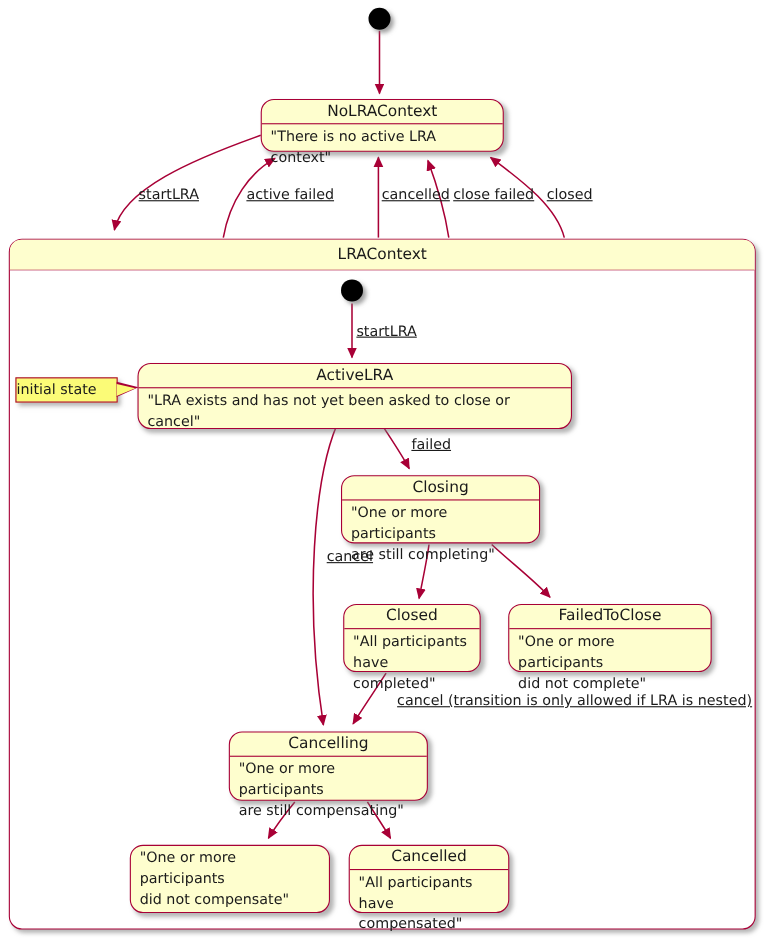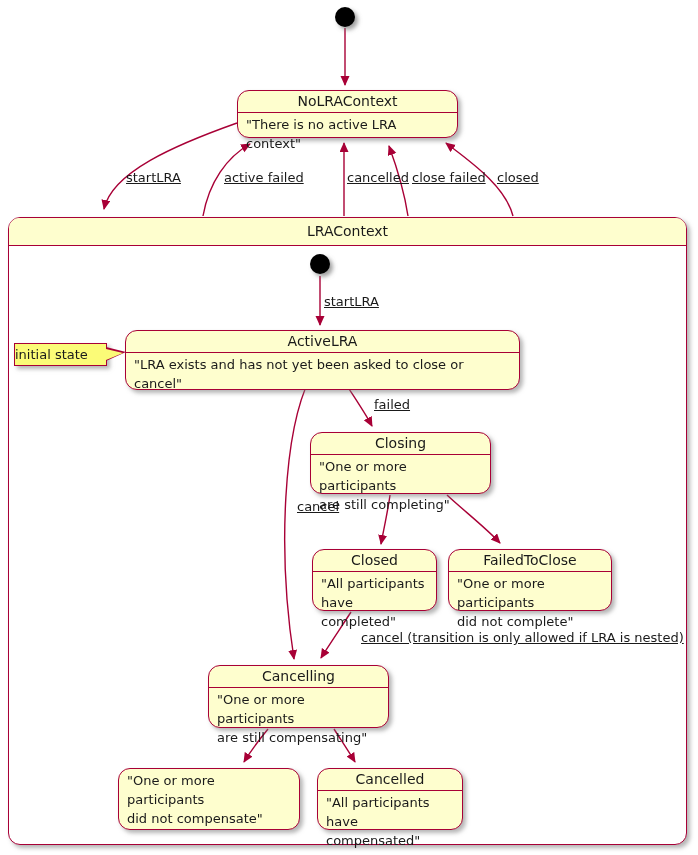--- a/index.html
+++ b/index.html
@@ -36,21 +36,21 @@
   #lbl-closed        {left:497px;top:170px;}
   #lbl-startlra-inner{left:324px;top:294px;}
   #lbl-close         {left:374px;top:397px;}
   #lbl-cancel        {left:297px;top:499px;}
   #lbl-cancel-nested {left:361px;top:630px;}
   
   #st-nolracontext {left:237px;top:90px; width:221px;height:48px;}
   #st-activelra    {left:125px;top:330px;width:395px;height:60px;}
   #st-closing      {left:310px;top:432px;width:181px;height:62px;}
   #st-closed       {left:312px;top:549px;width:125px;height:62px;}
-  #st-failedtoclose{left:448px;top:549px;width:164px;height:62px;}
+  #st-failedtoclose{left:462px;top:549px;width:185px;height:62px;}
   #st-cancelling   {left:208px;top:665px;width:181px;height:63px;}
   #st-failedtocancel{left:118px;top:768px;width:182px;height:62px;}
   #st-cancelled    {left:317px;top:768px;width:146px;height:62px;}
   
   .note{position:absolute;left:14px;top:343px;width:93px;height:23px;
         background:#FBFB77;border:1px solid #A80036;
         box-shadow:3px 3px 4px rgba(120,120,120,.55);z-index:4;box-sizing:border-box;
         font-size:13px;line-height:21px;padding-left:0;}
   .note::before{content:"";position:absolute;right:-20px;top:3px;width:0;height:0;
         border-top:5px solid transparent;border-bottom:9px solid transparent;

